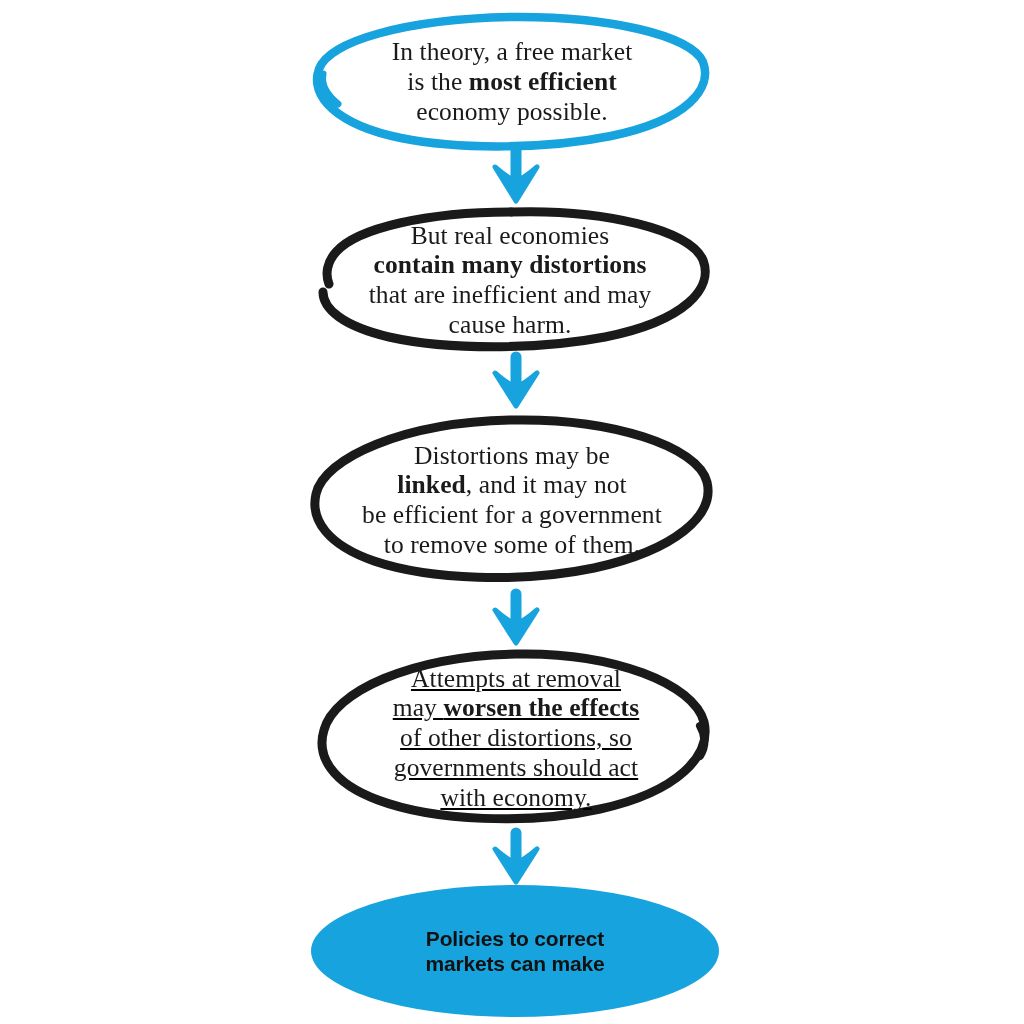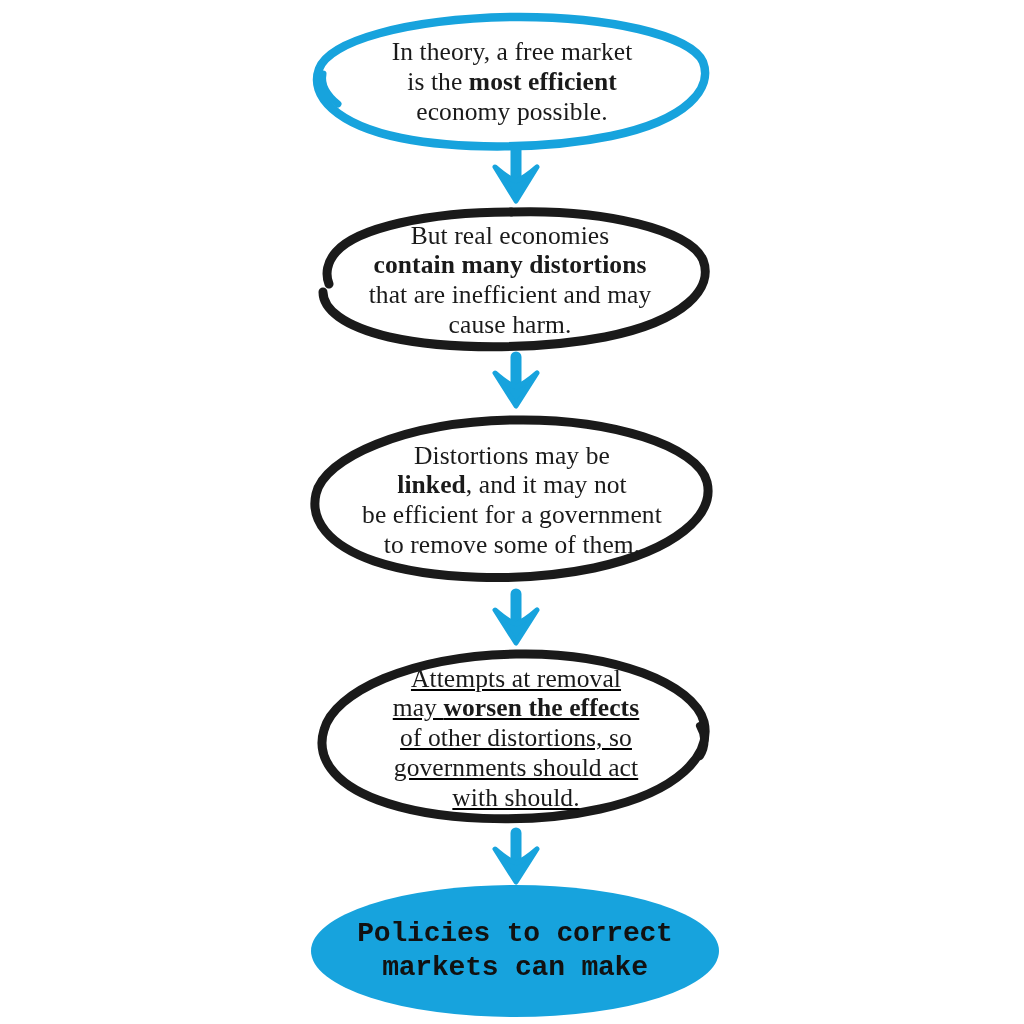--- a/index.html
+++ b/index.html
@@ -43,23 +43,23 @@
     line-height: 1.165;
     letter-spacing: 0.1px;
     padding: 0 8px;
     box-sizing: border-box;
   }
   .node-label b {
     font-weight: 700;
   }
   
   .node-final .node-label {
-    font-family: Liberation Mono, monospace;
+    font-family: Liberation Sans, sans-serif;
     font-weight: 700;
-    font-size: 28px;
+    font-size: 21px;
     line-height: 1.2;
     letter-spacing: -0.2px;
     color: #111111;
   }
   .arrow {
     position: absolute;
     z-index: 1;
   }
   .arrow svg { display: block; overflow: visible; }
 </style>
@@ -131,21 +131,21 @@
   <div class="node" style="left:314px; top:648px; width:404px; height:180px;text-decoration:underline;">
     <svg class="node-shape" viewBox="0 0 404 180" preserveAspectRatio="none">
       <path d="M 202 6
                C 300 4 380 36 390 74
                C 398 107 364 144 286 161
                C 214 177 120 173 64 152
                C 18 135 2 108 10 82
                C 20 44 96 8 202 6 Z" fill="#ffffff" stroke="#1a1a1a" stroke-width="9" stroke-linecap="round" stroke-linejoin="round"></path>
       <path d="M 386 78 C 392 88 392 98 386 108" fill="none" stroke="#1a1a1a" stroke-width="8" stroke-linecap="round"></path>
     </svg>
-    <div class="node-label"><span>Attempts at removal</span><br><span>may </span><b>worsen the effects</b><br><span>of other distortions, so</span><br><span>governments should act</span><br><span>with should.</span></div>
+    <div class="node-label"><span>Attempts at removal</span><br><span>may </span><b>worsen the effects</b><br><span>of other distortions, so</span><br><span>governments should act</span><br><span>with economy.</span></div>
   </div>
 
   <div class="arrow" style="left:487px; top:831px; width:58px; height:58px;">
     <svg viewBox="0 0 58 58" width="58" height="58">
       <path d="M 29 2 L 29 44" stroke="#17A3DD" stroke-width="11" stroke-linecap="round" fill="none"></path>
       <path d="M 29 51 L 8 18 C 16 25 23 30 29 32 C 35 30 42 25 50 18 Z" fill="#17A3DD" stroke="#17A3DD" stroke-width="5" stroke-linejoin="round"></path>
     </svg>
   </div>
 
   <div class="node node-final" style="left:310px; top:884px; width:410px; height:134px;">

